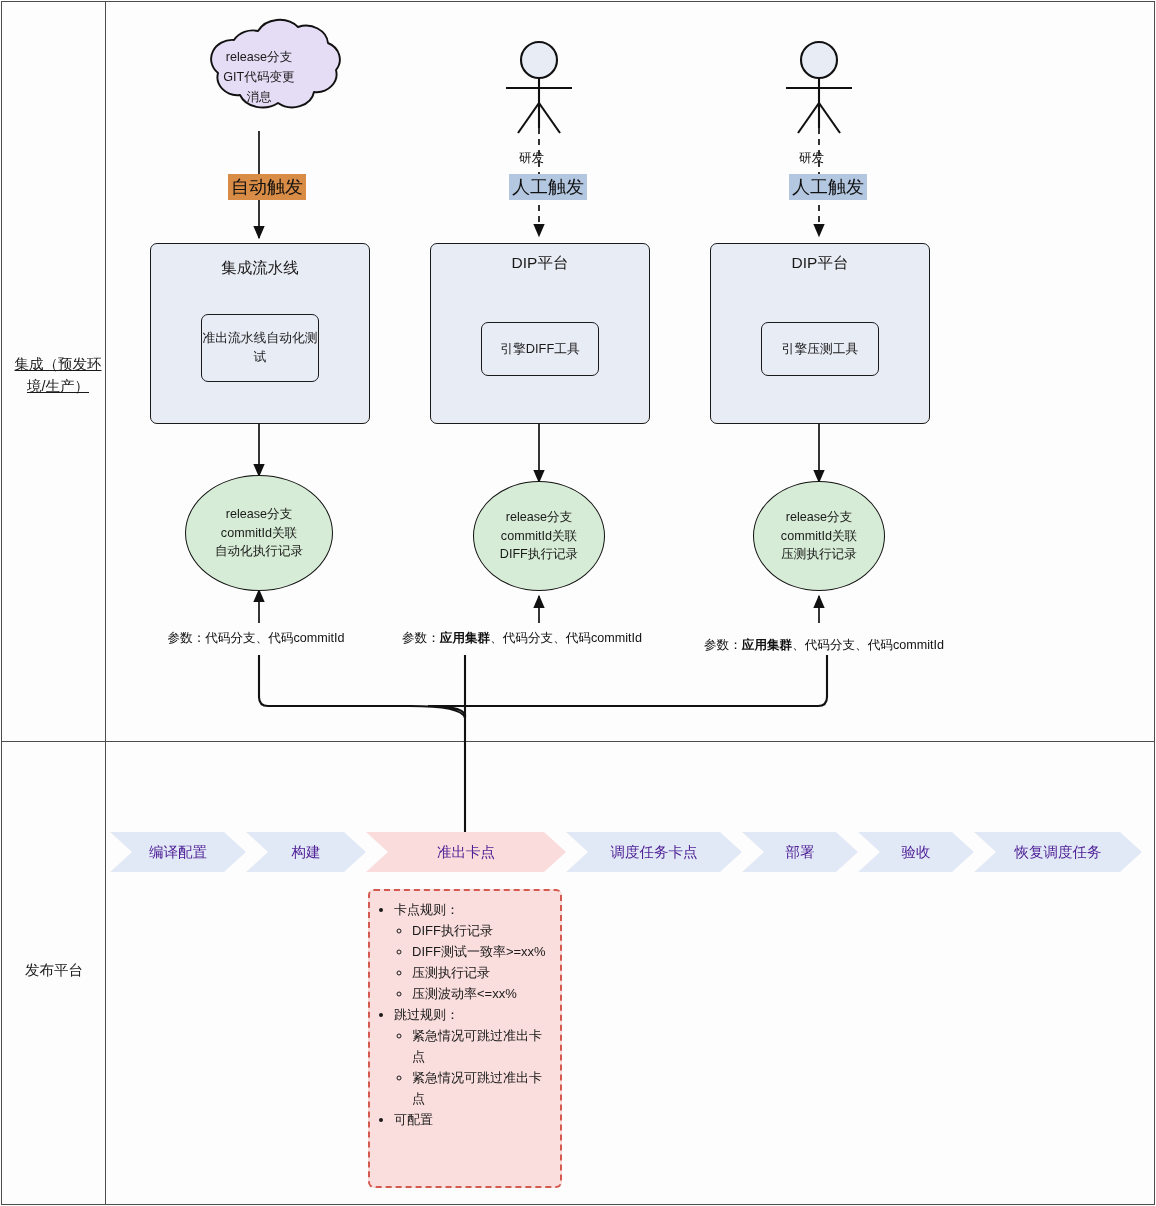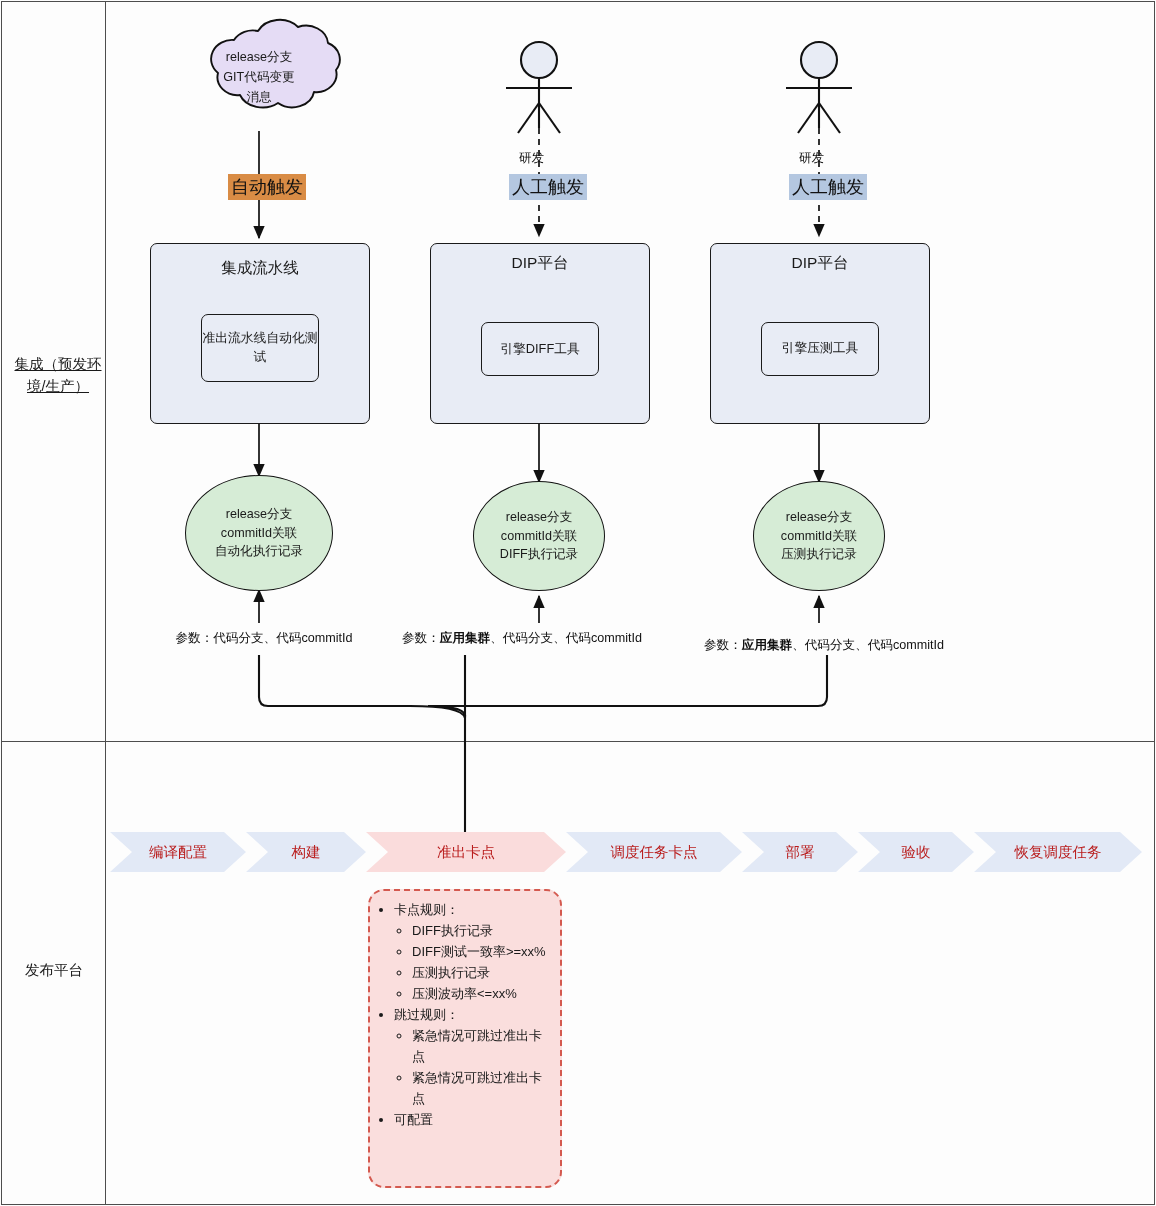--- a/index.html
+++ b/index.html
@@ -33,28 +33,28 @@
   .chip-auto{background:#d98c45;}
   .chip-manual{background:#b4c7e0;}
   .edge-plain{position:absolute;font-size:12.6px;color:#111;white-space:nowrap;background:transparent;}
 
   
   .param{position:absolute;font-size:12.6px;color:#111;line-height:1.6;text-align:center;}
   .param b{font-weight:bold;}
 
   
   .chev{position:absolute;height:40px;display:flex;align-items:center;justify-content:center;
-        font-size:14.5px;color:#b91c1c;
+        font-size:14.5px;color:#4c1d95;
         clip-path:polygon(0 0, calc(100% - 22px) 0, 100% 50%, calc(100% - 22px) 100%, 0 100%, 22px 50%);}
   .chev-blue{background:#e2e9f6;}
   .chev-red{background:#fadcdc;}
 
   
   .rules-box{position:absolute;box-sizing:border-box;background:#fadedd;
-             border:2px dashed #d4594f;border-radius:16px;padding:8px 6px 8px 4px;}
+             border:2px dashed #d4594f;border-radius:6px;padding:8px 6px 8px 4px;}
   .rules-box ul{margin:0;padding-left:20px;list-style-type:disc;}
   .rules-box ul ul{margin:0;padding-left:18px;list-style-type:circle;}
   .rules-box li{font-size:13px;color:#1a1a1a;line-height:1.62;}
 
   svg.overlay{position:absolute;left:0;top:0;width:1156px;height:1206px;pointer-events:none;}
 </style>
 </head>
 <body>
 
 <div id="stage">
@@ -145,21 +145,21 @@
   <div class="platform-box" style="left:150px;top:243px;width:220px;height:181px;"></div>
   <div class="platform-title" style="left:150px;top:258px;width:220px;">集成流水线</div>
   <div class="inner-box" style="left:201px;top:314px;width:118px;height:68px;font-family:Liberation Serif, serif;">准出流水线自动化测试</div>
 
   <div class="platform-box" style="left:430px;top:243px;width:220px;height:181px;"></div>
   <div class="platform-title" style="left:430px;top:253px;width:220px;">DIP平台</div>
   <div class="inner-box" style="left:481px;top:322px;width:118px;height:54px;">引擎DIFF工具</div>
 
   <div class="platform-box" style="left:710px;top:243px;width:220px;height:181px;"></div>
   <div class="platform-title" style="left:710px;top:253px;width:220px;">DIP平台</div>
-  <div class="inner-box" style="left:761px;top:322px;width:118px;height:54px;font-family:Liberation Mono, monospace;">引擎压测工具</div>
+  <div class="inner-box" style="left:761px;top:322px;width:118px;height:54px;">引擎压测工具</div>
 
   <div class="ellipse" style="left:185px;top:475px;width:148px;height:116px;">
     <div>
       <div>release分支</div>
       <div>commitId关联</div>
       <div>自动化执行记录</div>
     </div>
   </div>
 
   <div class="ellipse" style="left:473px;top:481px;width:132px;height:110px;">
@@ -171,21 +171,21 @@
   </div>
 
   <div class="ellipse" style="left:753px;top:481px;width:132px;height:110px;">
     <div>
       <div>release分支</div>
       <div>commitId关联</div>
       <div>压测执行记录</div>
     </div>
   </div>
 
-  <div class="param" style="left:144px;top:628px;width:240px;">
+  <div class="param" style="left:136px;top:628px;width:240px;">
     <span>参数：</span><b></b><span>代码分支、代码commitId</span>
   </div>
 
   <div class="param" style="left:398px;top:628px;width:248px;">
     <span>参数：</span><b>应用集群</b><span>、代码分支、代码commitId</span>
   </div>
 
   <div class="param" style="left:700px;top:635px;width:248px;">
     <span>参数：</span><b>应用集群</b><span>、代码分支、代码commitId</span>
   </div>

